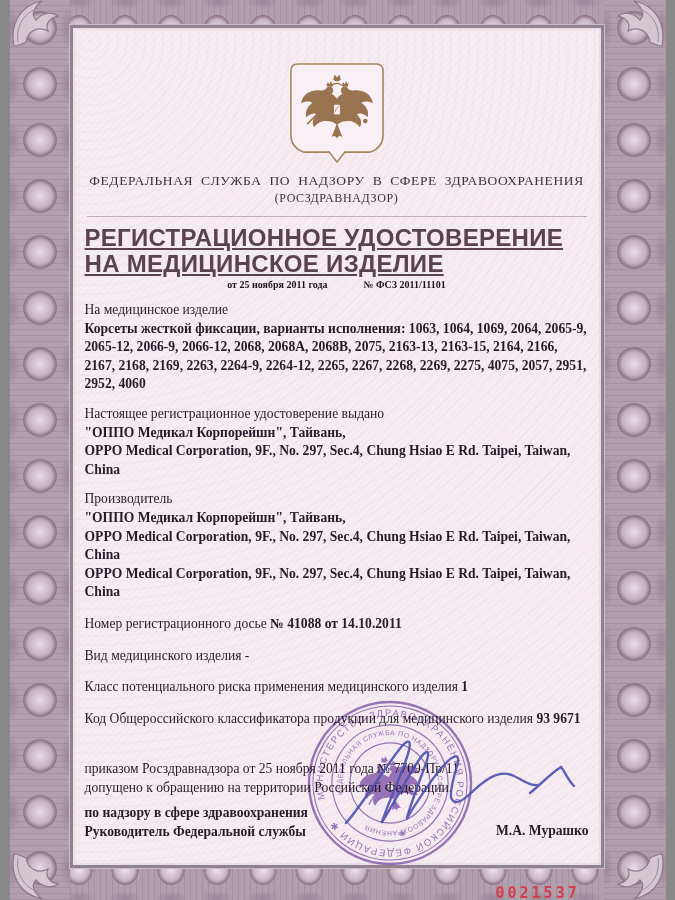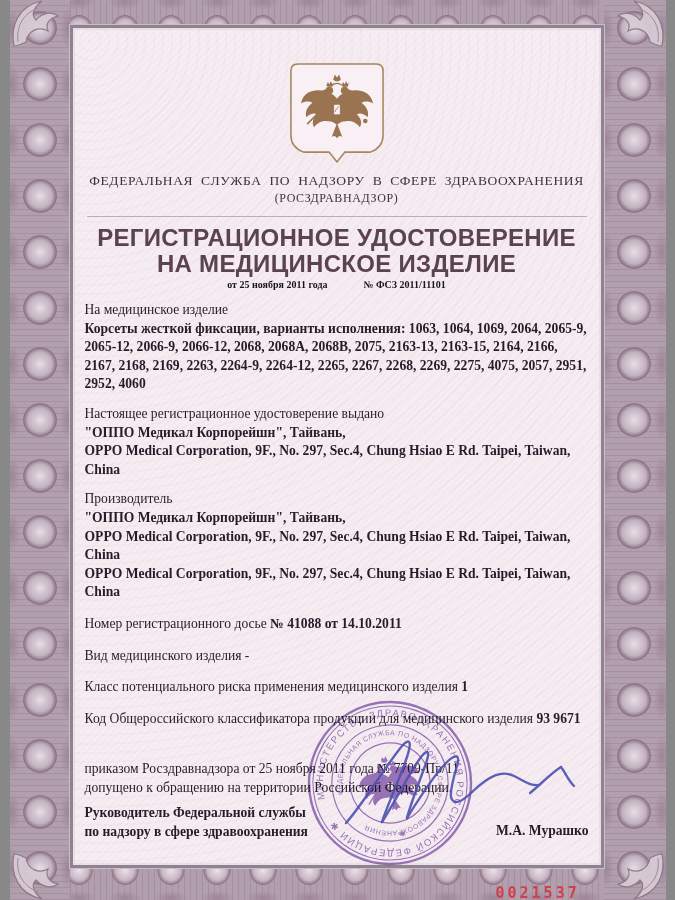--- a/index.html
+++ b/index.html
@@ -51,22 +51,22 @@
     box-shadow:inset 0 0 0 2px #e9dfe7, 0 0 0 1px #cabdc7;
     padding:0 12px;
   }
   
   .coat-box { width:98px; height:106px; margin:33px auto 6px; }
   .agency { text-align:center; font-size:13.5px; letter-spacing:.6px; word-spacing:4px; color:#3c323e; }
   .agency-2 { text-align:center; font-size:12px; letter-spacing:.6px; color:#3c323e; margin-top:2px; }
   .rule { height:1px; background:#bdadb8; margin:10px 2px 0; }
   
   .title-1,.title-2 {
-    text-align:center; font-family:"Liberation Sans", sans-serif;
-    font-weight:700; font-size:24px; line-height:26px; letter-spacing:.3px; color:#5a434e;
+    font-family:"Liberation Sans", sans-serif;
+    font-weight:700; font-size:24px; line-height:26px; letter-spacing:.3px; color:#5a434e;text-decoration:underline;
   }
   .title-1 { margin-top:8px; }
   .date-line {
     display:flex; justify-content:center; gap:36px;
     font-weight:700; font-size:10px; color:#18141c; margin-top:2px;
   }
   
   .body-text { font-size:13.6px; line-height:18.6px; margin-top:6px; }
   .para { margin-top:11px; }
   .b { font-weight:700; }
@@ -180,22 +180,22 @@
       </div>
     </div>
 
     <div class="orders">
       <div>приказом Росздравнадзора от 25 ноября 2011 года № 7709-Пр/11</div>
       <div>допущено к обращению на территории Российской Федерации.</div>
     </div>
 
     <div class="signer-row">
       <div class="signer-title">
+        <div>по надзору в сфере здравоохранения</div>
         <div>Руководитель Федеральной службы</div>
-        <div>по надзору в сфере здравоохранения</div>
       </div>
       <div class="signer-name">М.А. Мурашко</div>
     </div>
   </div>
 
   <svg class="stamp-layer" viewBox="0 0 675 900">
     <g transform="rotate(-14 380 783)" opacity="0.78" style="mix-blend-mode:multiply">
       <circle cx="380" cy="783" r="81" fill="none" stroke="#8257b0" stroke-width="2.4"></circle>
       <circle cx="380" cy="783" r="77" fill="none" stroke="#8257b0" stroke-width="1.2"></circle>
       <circle cx="380" cy="783" r="58" fill="none" stroke="#8257b0" stroke-width="1.2"></circle>

